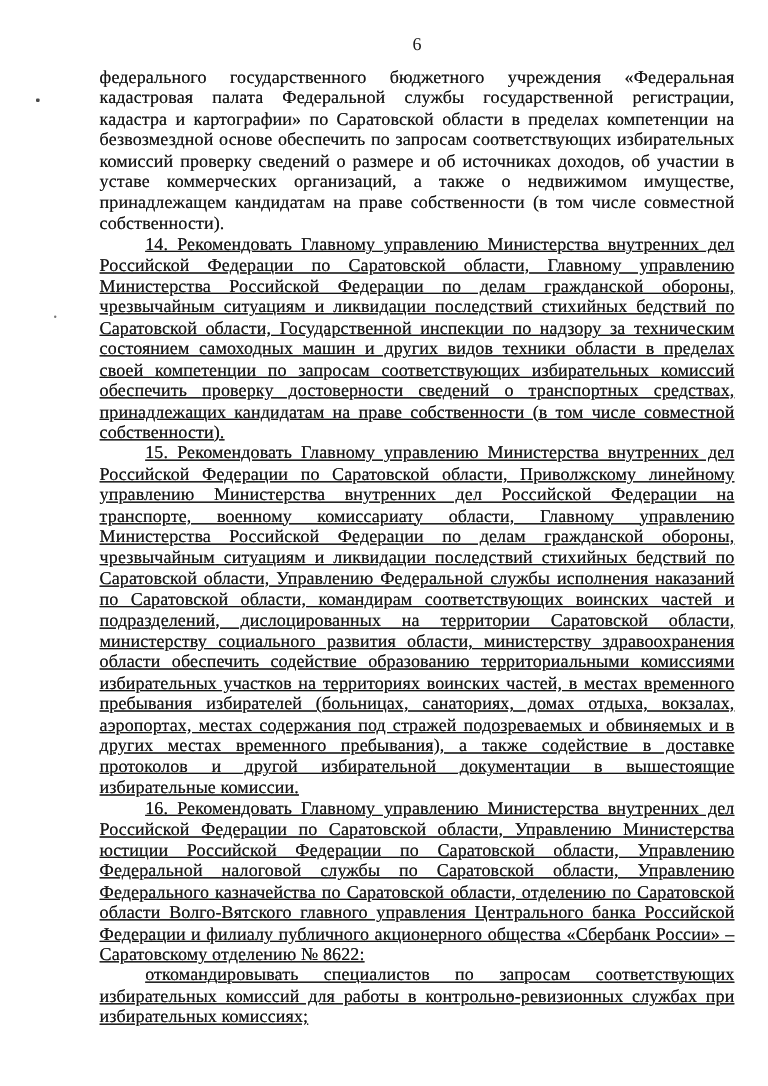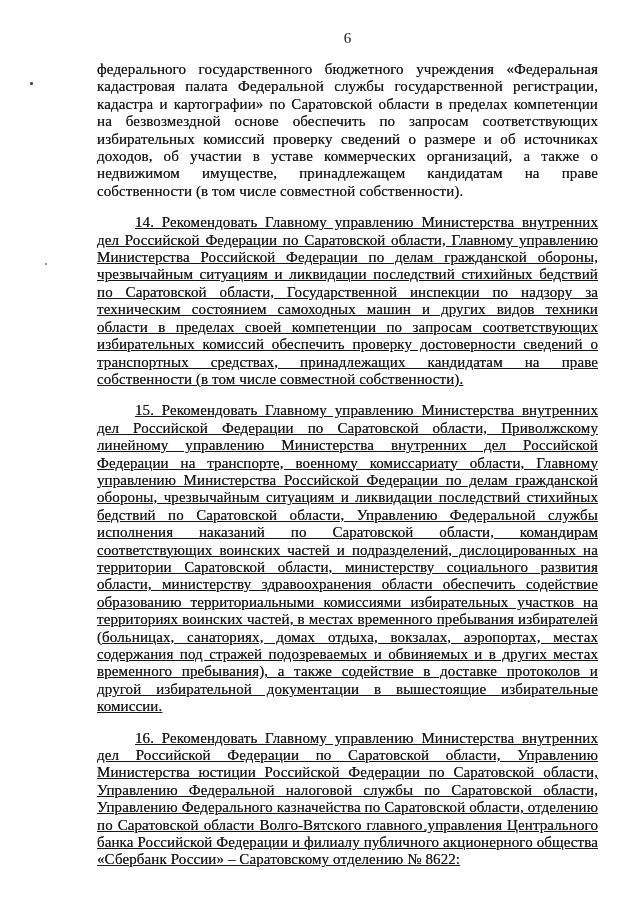--- a/index.html
+++ b/index.html
@@ -22,21 +22,21 @@
     left: 83px;
     right: 28px;
   }
   .page-number {
     text-align: center;
     font-size: 15px;
     line-height: 17px;
     margin: 0 0 10px 0;
   }
   .content p {
-    margin: 14px;
+    margin: 0;
     font-size: 15px;
     line-height: 17.4px;
     text-align: justify;
     text-justify: inter-word;
     letter-spacing: 0.1px;
     text-shadow: 0 0 0.45px rgba(10,10,10,0.75);
   }
   .content p.indented {
     text-indent: 38px;
     text-decoration: underline;
@@ -58,15 +58,16 @@
   <div class="speck s1"></div>
   <div class="speck s2"></div>
   <div class="speck s3"></div>
   <div class="content">
     <div class="page-number">6</div>
     <div id="paragraphs">
         <p class="">федерального государственного бюджетного учреждения «Федеральная кадастровая палата Федеральной службы государственной регистрации, кадастра и картографии» по Саратовской области в пределах компетенции на безвозмездной основе обеспечить по запросам соответствующих избирательных комиссий проверку сведений о размере и об источниках доходов, об участии в уставе коммерческих организаций, а также о недвижимом имуществе, принадлежащем кандидатам на праве собственности (в том числе совместной собственности).</p>
         <p class="indented">14. Рекомендовать Главному управлению Министерства внутренних дел Российской Федерации по Саратовской области, Главному управлению Министерства Российской Федерации по делам гражданской обороны, чрезвычайным ситуациям и ликвидации последствий стихийных бедствий по Саратовской области, Государственной инспекции по надзору за техническим состоянием самоходных машин и других видов техники области в пределах своей компетенции по запросам соответствующих избирательных комиссий обеспечить проверку достоверности сведений о транспортных средствах, принадлежащих кандидатам на праве собственности (в том числе совместной собственности).</p>
         <p class="indented">15. Рекомендовать Главному управлению Министерства внутренних дел Российской Федерации по Саратовской области, Приволжскому линейному управлению Министерства внутренних дел Российской Федерации на транспорте, военному комиссариату области, Главному управлению Министерства Российской Федерации по делам гражданской обороны, чрезвычайным ситуациям и ликвидации последствий стихийных бедствий по Саратовской области, Управлению Федеральной службы исполнения наказаний по Саратовской области, командирам соответствующих воинских частей и подразделений, дислоцированных на территории Саратовской области, министерству социального развития области, министерству здравоохранения области обеспечить содействие образованию территориальными комиссиями избирательных участков на территориях воинских частей, в местах временного пребывания избирателей (больницах, санаториях, домах отдыха, вокзалах, аэропортах, местах содержания под стражей подозреваемых и обвиняемых и в других местах временного пребывания), а также содействие в доставке протоколов и другой избирательной документации в вышестоящие избирательные комиссии.</p>
         <p class="indented">16. Рекомендовать Главному управлению Министерства внутренних дел Российской Федерации по Саратовской области, Управлению Министерства юстиции Российской Федерации по Саратовской области, Управлению Федеральной налоговой службы по Саратовской области, Управлению Федерального казначейства по Саратовской области, отделению по Саратовской области Волго-Вятского главного управления Центрального банка Российской Федерации и филиалу публичного акционерного общества «Сбербанк России» – Саратовскому отделению № 8622:</p>
+        <p class="indented">откомандировывать специалистов по запросам соответствующих избирательных комиссий для работы в контрольно-ревизионных службах при избирательных комиссиях;</p>
       </div>
   </div>
 </div>
 
 </body></html>

